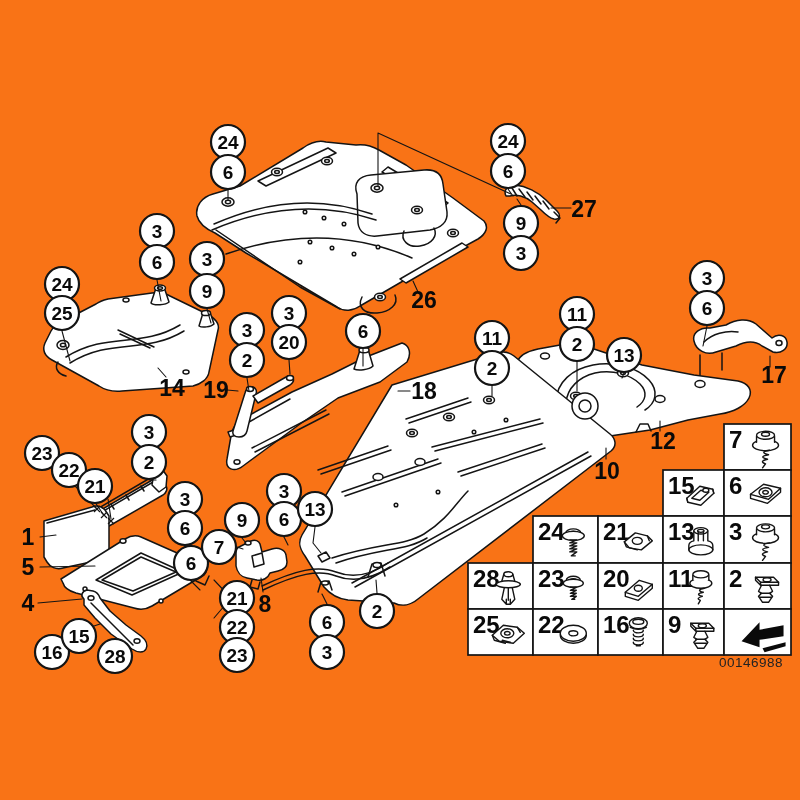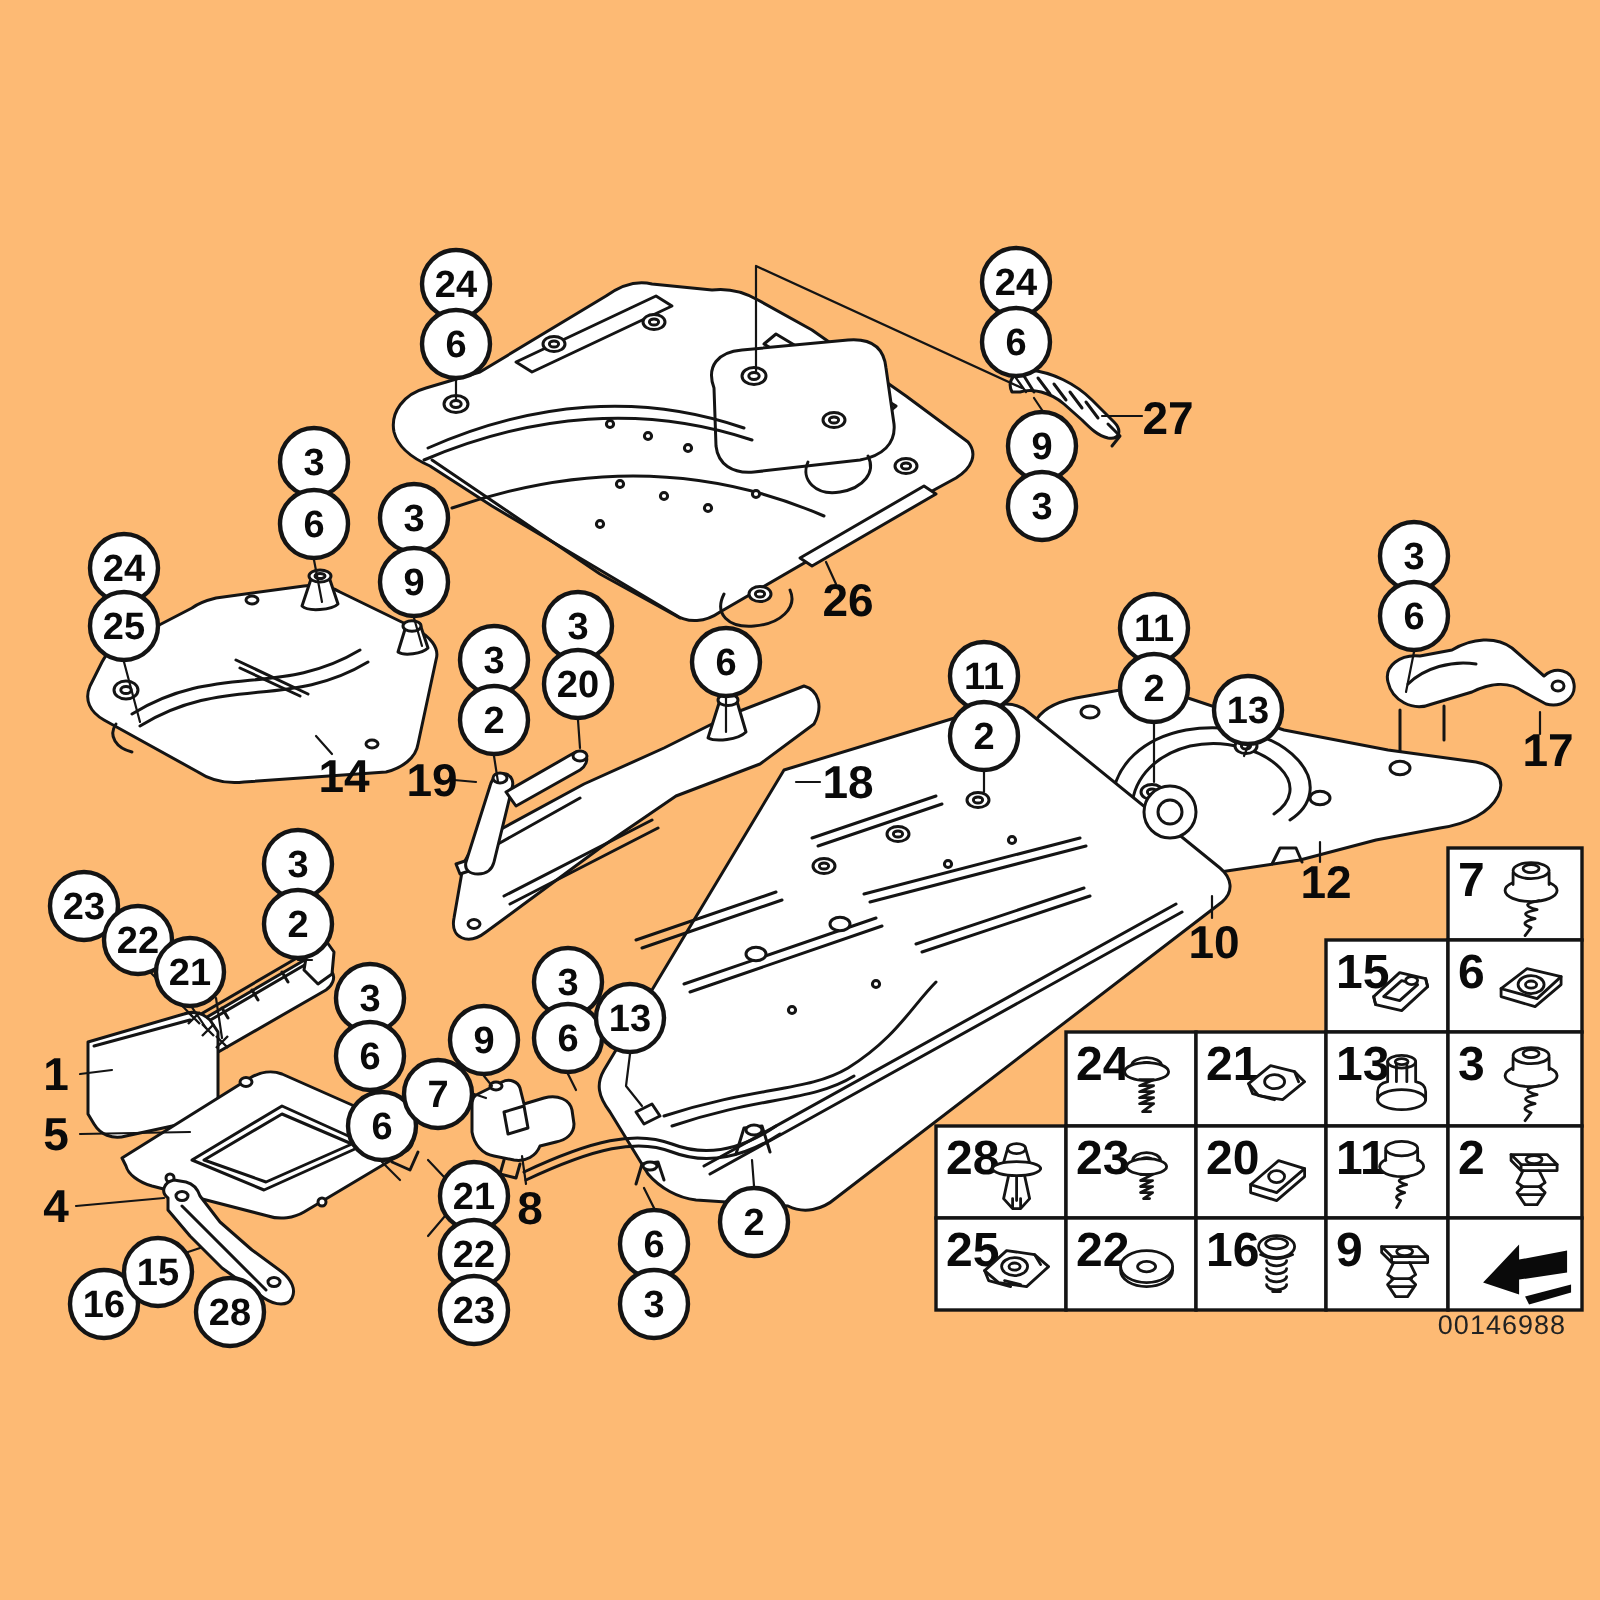--- a/index.html
+++ b/index.html
@@ -1,18 +1,18 @@
 <!DOCTYPE html>
 <html><head>
 <meta charset="utf-8">
 <title>Parts Diagram</title>
 <style>
   html,body{margin:0;padding:0;background:#ffffff;}
   body{width:800px;height:800px;overflow:hidden;font-family:"Liberation Sans","DejaVu Sans",sans-serif;}
-  #stage{width:800px;height:800px;position:relative;background:#fdba74;}
+  #stage{width:800px;height:800px;position:relative;background:#f97316;}
   svg{display:block;}
   .part{fill:#ffffff;stroke:#141414;stroke-width:1.5;stroke-linejoin:round;stroke-linecap:round;}
   .part .detail{fill:none;}
   .part .hole{fill:#ffffff;}
   .leader{fill:none;stroke:#141414;stroke-width:1.1;stroke-linecap:round;stroke-linejoin:round;}
   .xmark{stroke:#141414;stroke-width:1.2;}
   .callout circle{fill:#ffffff;stroke:#141414;stroke-width:2.2;}
   .callout text{font-weight:bold;font-size:19px;fill:#0a0a0a;text-anchor:middle;}
   .plabel{font-weight:bold;font-size:23px;fill:#0a0a0a;text-anchor:middle;}
   .cellrect{fill:#ffffff;stroke:#141414;stroke-width:1.7;}

